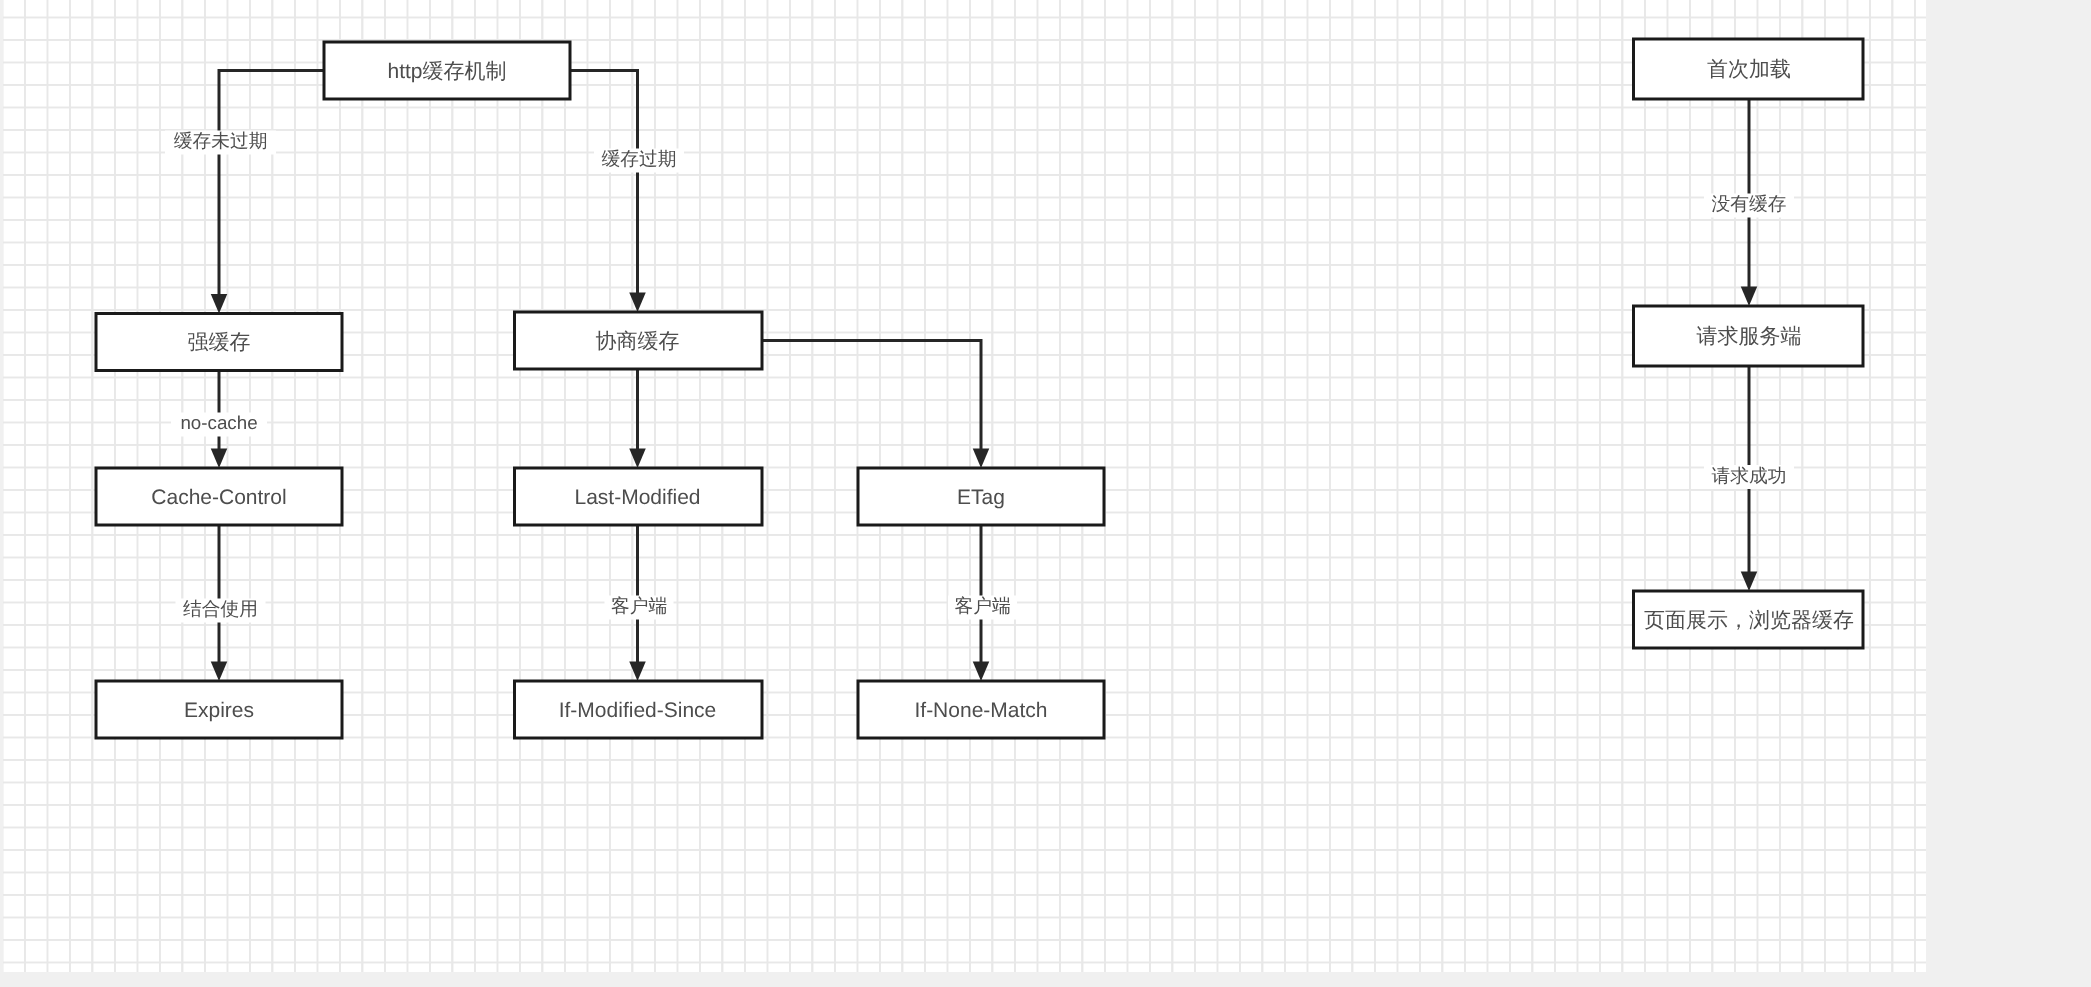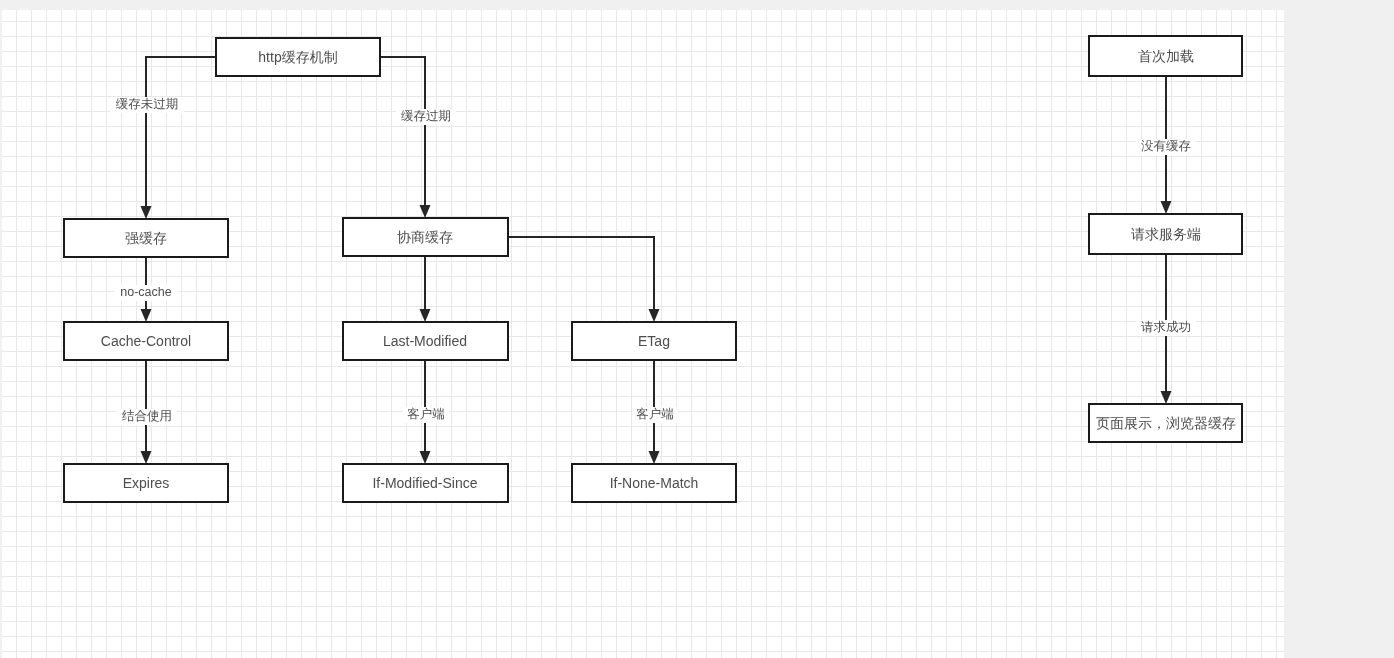--- a/index.html
+++ b/index.html
@@ -10,21 +10,21 @@
   }
   body {
     width: 1394px;
     height: 658px;
     overflow: hidden;
     font-family: "Liberation Sans", "DejaVu Sans", sans-serif;
   }
   #canvas-wrap {
     position: absolute;
     left: 2px;
-    top: 10px;
+    top: 0;
     width: 1282px;
     height: 648px;
     background-color: #ffffff;
     background-image:
       linear-gradient(to right, #e8e8e8 1px, transparent 1px),
       linear-gradient(to bottom, #e8e8e8 1px, transparent 1px),
       linear-gradient(to right, #dcdcdc 1px, transparent 1px),
       linear-gradient(to bottom, #dcdcdc 1px, transparent 1px);
     background-size:
       15px 15px,

